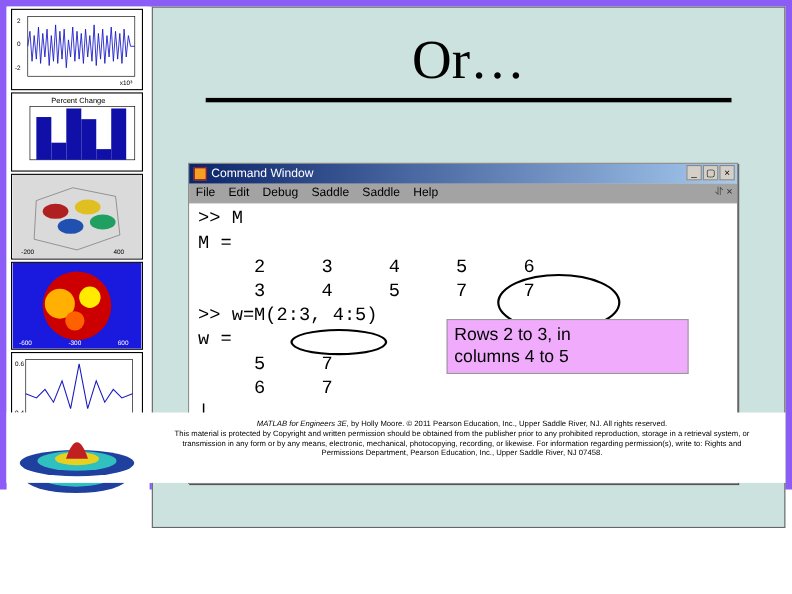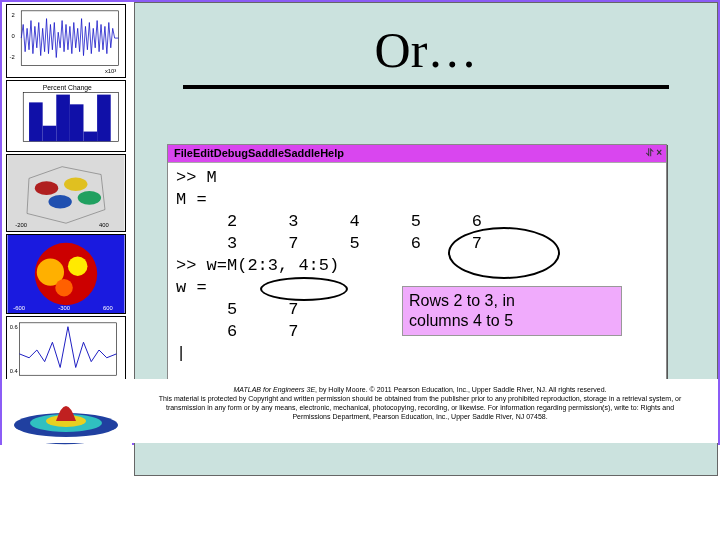--- a/index.html
+++ b/index.html
@@ -1,28 +1,28 @@
 <!DOCTYPE html>
 <html><head>
 <meta charset="utf-8">
 <style>
   * { box-sizing: border-box; margin: 0; padding: 0; }
   html, body { width: 720px; height: 540px; background: #fff; font-family: Arial, sans-serif; overflow: hidden; }
-  .page { width: 720px; height: 445px; position: relative; border: 2px solid #8b5cf6; }
+  .page { width: 720px; height: 445px; position: relative; border: 6px solid #8b5cf6; }
   .leftcol { position: absolute; left: 0; top: 0; width: 130px; height: 540px; background: #fff; }
   .thumb { width: 120px; margin: 2px 4px; border: 1px solid #000; position: relative; background: #fff; }
   .main { position: absolute; left: 132px; top: 0; right: 0; height: 474px; background: #cbe2de; border: 1px solid #666; }
   .title { font-family: "Times New Roman", serif; font-size: 50px; text-align: center; margin-top: 18px; color: #000; }
   .hr { height: 4px; background: #000; margin: 6px 48px 10px 48px; }
   .cmdwin { position: absolute; left: 165px; top: 142px; width: 500px; height: 292px; background: #d4d0c8; border: 1px solid #888; box-shadow: 1px 1px 0 #555; }
   .cmdtitle { height: 18px; background: linear-gradient(to right,#0a246a,#a6caf0); color: #fff; font-size: 11px; font-family: Tahoma, sans-serif; padding: 2px 4px; display: flex; align-items: center; position: relative; }
   .cmdtitle .ticon { width: 12px; height: 12px; background: #f5a020; margin-right: 4px; display: inline-block; border: 1px solid #703; }
   .winbtns { position: absolute; right: 2px; top: 1px; display: flex; gap: 1px; }
   .winbtn { width: 14px; height: 14px; background: #d4d0c8; border: 1px solid #888; font-size: 9px; text-align: center; line-height: 12px; color: #000; }
-  .menubar { height: 18px; background: #d946ef; font-size: 11px; font-family: Tahoma, sans-serif; padding: 2px 6px; display: flex; gap: 0; border-bottom: 1px solid #aaa; position: relative; font-weight: bold; }
+  .menubar { height: 18px; background: #a3a3a3; font-size: 11px; font-family: Tahoma, sans-serif; padding: 2px 6px; display: flex; gap: 12px; border-bottom: 1px solid #aaa; position: relative; }
   .menubar .xx { position: absolute; right: 4px; top: 2px; font-size: 10px; color: #333; }
   .cmdbody { background: #fff; height: 238px; font-family: "Courier New", monospace; font-size: 17px; padding: 4px 8px; line-height: 22px; color: #000; position: relative; overflow: hidden; }
   .statusbar { height: 16px; background: #d4d0c8; border-top: 1px solid #888; position: relative; }
   .statusbar .grip { position: absolute; right: 2px; bottom: 2px; width: 12px; height: 12px; background: repeating-linear-gradient(135deg,#888 0 1px,transparent 1px 3px); }
   .statusbar .ovr { position: absolute; right: 36px; top: 1px; font-size: 9px; font-family: Tahoma, sans-serif; color: #666; }
   .mrow { white-space: pre; }
   .ovalA { position: absolute; border: 2px solid #000; border-radius: 50%; }
   .callout { position: absolute; background: #f0abfc; border: 1px solid #999; font-size: 16px; font-family: Arial, sans-serif; padding: 4px 6px; line-height: 20px; color: #000; }
   .footer { position: absolute; left: 0; right: 0; bottom: 0; height: 64px; background: #fff; font-size: 7px; text-align: center; color: #000; padding: 6px 20px 2px 140px; line-height: 9px; font-family: Arial, sans-serif; }
   .footer .bt { font-style: italic; }
@@ -99,34 +99,43 @@
       </svg>
     </div>
   </div>
 
   <div class="main">
     <div class="title">Or…</div>
     <div class="hr"></div>
   </div>
 
   <div class="cmdwin">
+    <div class="cmdtitle">
+      <span class="ticon"></span>
+      <span>Command Window</span>
+      <div class="winbtns">
+        <div class="winbtn">_</div>
+        <div class="winbtn">▢</div>
+        <div class="winbtn">×</div>
+      </div>
+    </div>
     <div class="menubar">
       <span>File</span>
       <span>Edit</span>
       <span>Debug</span>
       <span>Saddle</span>
       <span>Saddle</span>
       <span>Help</span>
       <span class="xx">⥯ ×</span>
     </div>
     <div class="cmdbody">
       <div class="mrow">&gt;&gt; M</div>
       <div class="mrow">M =</div>
       <div class="mrow">     2     3     4     5     6</div>
-      <div class="mrow">     3     7     5     6     7</div>
+      <div class="mrow">     3     4     5     7     7</div>
       <div class="mrow">&gt;&gt; w=M(2:3, 4:5)</div>
       <div class="mrow">w =</div>
       <div class="mrow">     5     7</div>
       <div class="mrow">     6     7</div>
       <div class="mrow">|</div>
 
       <div class="ovalA" style="left:92px; top:114px; width:88px; height:24px;"></div>
       <div class="ovalA" style="left:280px; top:64px; width:112px; height:52px;"></div>
     </div>
     <div class="statusbar">

